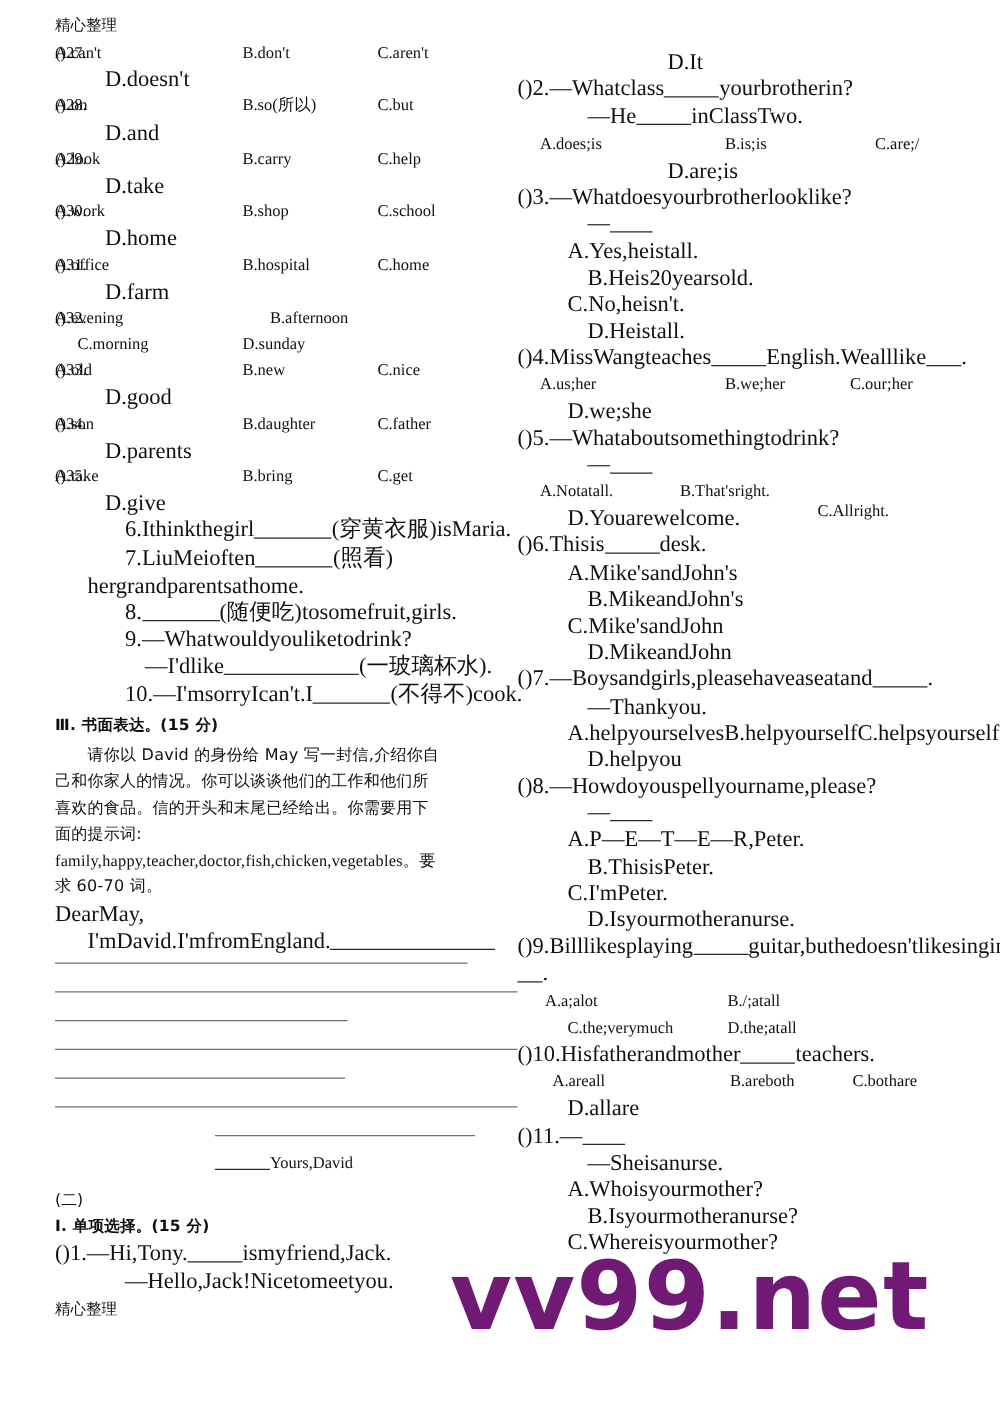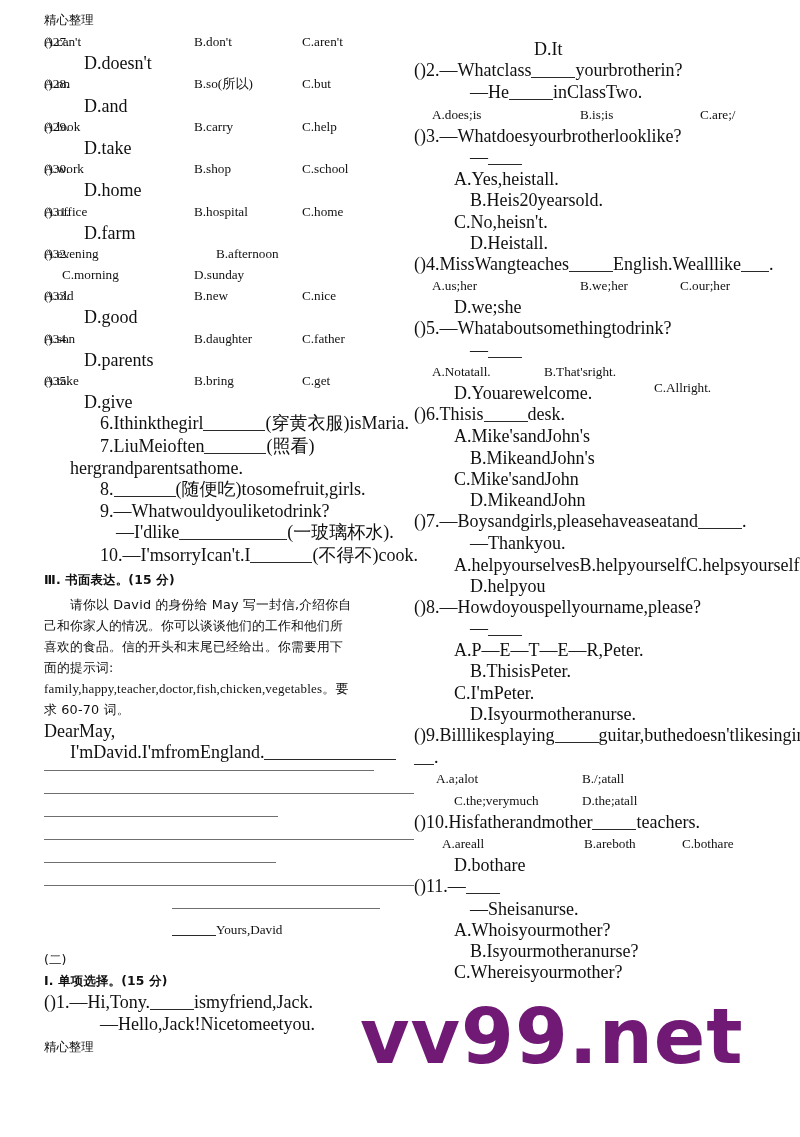--- a/index.html
+++ b/index.html
@@ -279,20 +279,21 @@
       <span>()2.</span><span>—Whatclass</span><span class="blank b-md"></span><span>yourbrotherin?</span>
     </div>
     <div class="row indent3">
       <span>—He</span><span class="blank b-md"></span><span>inClassTwo.</span>
     </div>
     <div class="opts">
       <span style="left:18px;">A.does;is</span>
       <span style="left:166px;">B.is;is</span>
       <span style="left:286px;">C.are;/</span>
     </div>
+    <div class="row indent5">D.are;is</div>
 
     <div class="row">
       <span>()3.</span><span>—Whatdoesyourbrotherlooklike?</span>
     </div>
     <div class="row indent3">
       <span>—</span><span class="dashblank"></span>
     </div>
     <div class="row indent2">A.Yes,heistall.</div>
     <div class="row indent3">B.Heis20yearsold.</div>
     <div class="row indent2">C.No,heisn't.</div>
@@ -363,21 +364,21 @@
     </div>
 
     <div class="row">
       <span>()10.</span><span>Hisfatherandmother</span><span class="blank b-md"></span><span>teachers.</span>
     </div>
     <div class="opts">
       <span style="left:28px;">A.areall</span>
       <span style="left:170px;">B.areboth</span>
       <span style="left:268px;">C.bothare</span>
     </div>
-    <div class="row indent2">D.bothare</div>
+    <div class="row indent2">D.allare</div>
 
     <div class="row">
       <span>()11.</span><span>—</span><span class="dashblank"></span>
     </div>
     <div class="row indent3">—Sheisanurse.</div>
     <div class="row indent2">A.Whoisyourmother?</div>
     <div class="row indent3">B.Isyourmotheranurse?</div>
     <div class="row indent2">C.Whereisyourmother?</div>
 
   </div>

